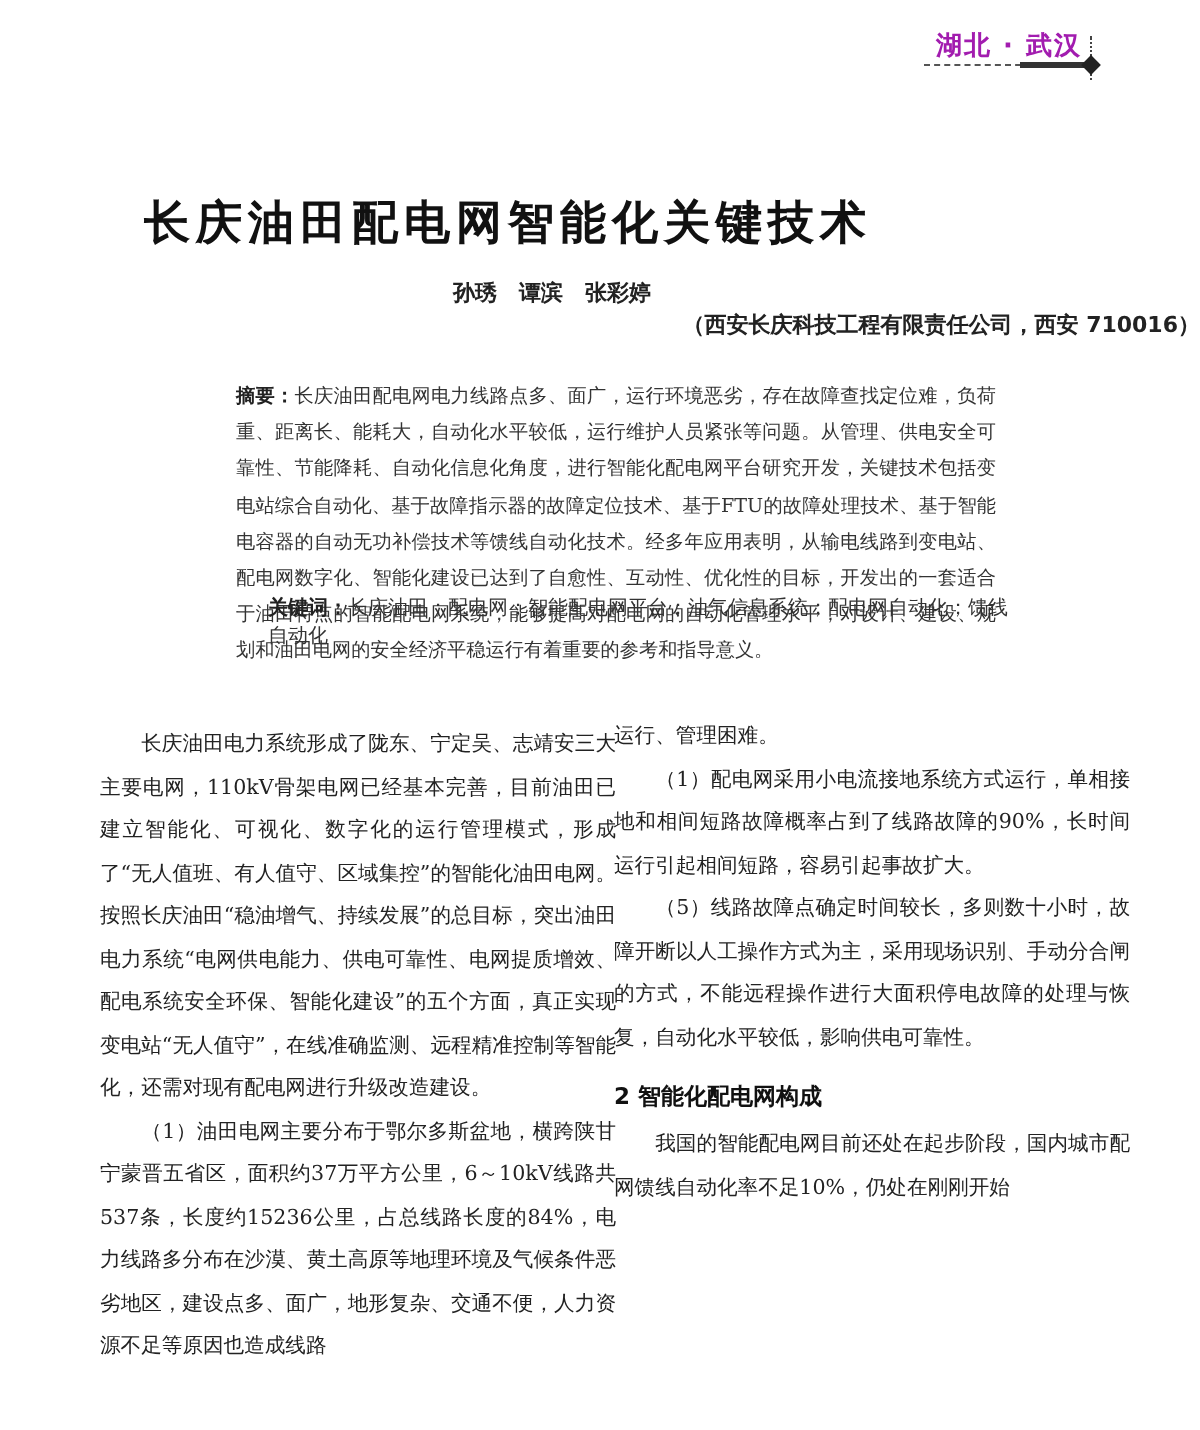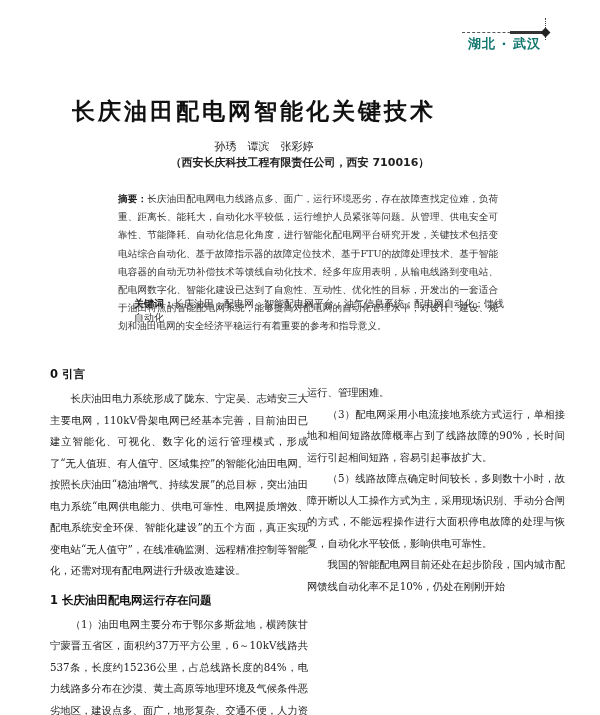--- a/index.html
+++ b/index.html
@@ -1,48 +1,48 @@
 <!DOCTYPE html>
 <html><head>
 <meta charset="utf-8">
 <style>
   html, body { margin: 0; padding: 0; background: #ffffff; }
   body { width: 600px; height: 715px; position: relative; overflow: hidden;
          font-family: "DejaVu Serif", "Liberation Serif", serif; color: #1a1a1a; }
   .header-tag { position: absolute; top: 14px; left: 468px; font-family: "DejaVu Sans", sans-serif;
-                font-weight: bold; font-size: 13px; letter-spacing: 1px; color: #0f766e; margin-top: 21px; }
+                font-weight: bold; font-size: 13px; letter-spacing: 1px; color: #a21caf; }
   .header-rule { position: absolute; top: 32px; left: 462px; width: 84px; height: 0;
                  border-top: 1.5px dashed #555; }
   .header-rule-solid { position: absolute; top: 31px; left: 510px; width: 36px; height: 3px; background:#333; }
   .header-cross-v { position: absolute; top: 18px; left: 545px; width: 1px; height: 22px;
                     border-left: 1px dotted #444; }
   .header-cross-dot { position: absolute; top: 29px; left: 542px; width: 7px; height: 7px;
                       background: #222; transform: rotate(45deg); }
 
   .title { position: absolute; top: 96px; left: 0; width: 508px; text-align: center;
            font-family: "DejaVu Sans", sans-serif; font-weight: bold; font-size: 23px;
            letter-spacing: 3px; color: #111; }
-  .authors { position: absolute; top: 139px; left: 0; width: 528px; text-align: center;
-             font-size: 11px; color: #222; word-spacing: 8px; }
-  .affil { position: absolute; top: 155px; left: 0; width: 600px; text-align: center;
+  .authors { position: absolute; top: 139px; left: 12px; width: 528px; text-align: center;
+             font-size: 11px; color: #222; word-spacing: 8px; font-weight: bold; }
+  .affil { position: absolute; top: 155px; left: 0; width: 600px; text-align: right;
            font-family: "DejaVu Sans", sans-serif; font-size: 11px; font-weight: bold; color: #222; }
 
   .abstract { position: absolute; top: 190px; left: 118px; width: 380px;
               font-size: 9.6px; line-height: 18.2px; color: #333; text-align: justify; }
   .abstract .label { font-weight: bold; color:#222; }
   .abstract p { margin: 0; text-indent: 0; }
   .keywords { position: absolute; top: 297px; left: 134px; width: 370px; font-size: 10px; color: #333; }
   .keywords .label { font-weight: bold; color:#222; }
 
   .col { position: absolute; top: 362px; width: 258px; font-size: 10.3px; line-height: 21.5px;
          color: #222; text-align: justify; }
   .col-left { left: 50px; }
   .col-right { left: 307px; top: 358px; }
   .col p { margin: 0; text-indent: 2em; }
-  .col p.noindent { text-indent: 0; margin-top: 24px; }
+  .col p.noindent { text-indent: 0; }
   .sec { font-family: "DejaVu Sans", sans-serif; font-weight: bold; font-size: 11.5px;
          margin: 6px 0 2px 0; line-height: 24px; color:#111; }
   .sec-first { margin-top: 0; }
 </style>
 </head>
 <body>
 
 <div>
   <div class="header-tag">湖北 · 武汉</div>
   <div class="header-rule"></div>
@@ -56,24 +56,23 @@
 <div class="affil">（西安长庆科技工程有限责任公司，西安 710016）</div>
 
 <div class="abstract">
   <p><span class="label">摘要：</span><span>长庆油田配电网电力线路点多、面广，运行环境恶劣，存在故障查找定位难，负荷重、距离长、能耗大，自动化水平较低，运行维护人员紧张等问题。从管理、供电安全可靠性、节能降耗、自动化信息化角度，进行智能化配电网平台研究开发，关键技术包括变电站综合自动化、基于故障指示器的故障定位技术、基于FTU的故障处理技术、基于智能电容器的自动无功补偿技术等馈线自动化技术。经多年应用表明，从输电线路到变电站、配电网数字化、智能化建设已达到了自愈性、互动性、优化性的目标，开发出的一套适合于油田特点的智能配电网系统，能够提高对配电网的自动化管理水平，对设计、建设、规划和油田电网的安全经济平稳运行有着重要的参考和指导意义。</span></p>
 </div>
 <div class="keywords">
   <span class="label">关键词：</span><span>长庆油田；配电网；智能配电网平台；油气信息系统；配电网自动化；馈线自动化</span>
 </div>
 
 <div class="col col-left">
-  <div class="sec sec-first">0 引言</div>
   <p>长庆油田电力系统形成了陇东、宁定吴、志靖安三大主要电网，110kV骨架电网已经基本完善，目前油田已建立智能化、可视化、数字化的运行管理模式，形成了“无人值班、有人值守、区域集控”的智能化油田电网。按照长庆油田“稳油增气、持续发展”的总目标，突出油田电力系统“电网供电能力、供电可靠性、电网提质增效、配电系统安全环保、智能化建设”的五个方面，真正实现变电站“无人值守”，在线准确监测、远程精准控制等智能化，还需对现有配电网进行升级改造建设。</p>
-  <div class="sec">1 长庆油田配电网运行存在问题</div>
   <p>（1）油田电网主要分布于鄂尔多斯盆地，横跨陕甘宁蒙晋五省区，面积约37万平方公里，6～10kV线路共537条，长度约15236公里，占总线路长度的84%，电力线路多分布在沙漠、黄土高原等地理环境及气候条件恶劣地区，建设点多、面广，地形复杂、交通不便，人力资源不足等原因也造成线路</p>
 </div>
 
 <div class="col col-right">
   <p class="noindent">运行、管理困难。</p>
-  <p>（3）配电网采用小电流接地系统方式运行，单相接地和相间短路故障概率占到了线路故障的90%，长时间运行引起相间短路，容易引起事故扩大。</p>
+  <p>（1）配电网采用小电流接地系统方式运行，单相接地和相间短路故障概率占到了线路故障的90%，长时间运行引起相间短路，容易引起事故扩大。</p>
   <p>（5）线路故障点确定时间较长，多则数十小时，故障开断以人工操作方式为主，采用现场识别、手动分合闸的方式，不能远程操作进行大面积停电故障的处理与恢复，自动化水平较低，影响供电可靠性。</p>
+  <div class="sec">2 智能化配电网构成</div>
   <p>我国的智能配电网目前还处在起步阶段，国内城市配网馈线自动化率不足10%，仍处在刚刚开始</p>
 </div>
 
 </body></html>

